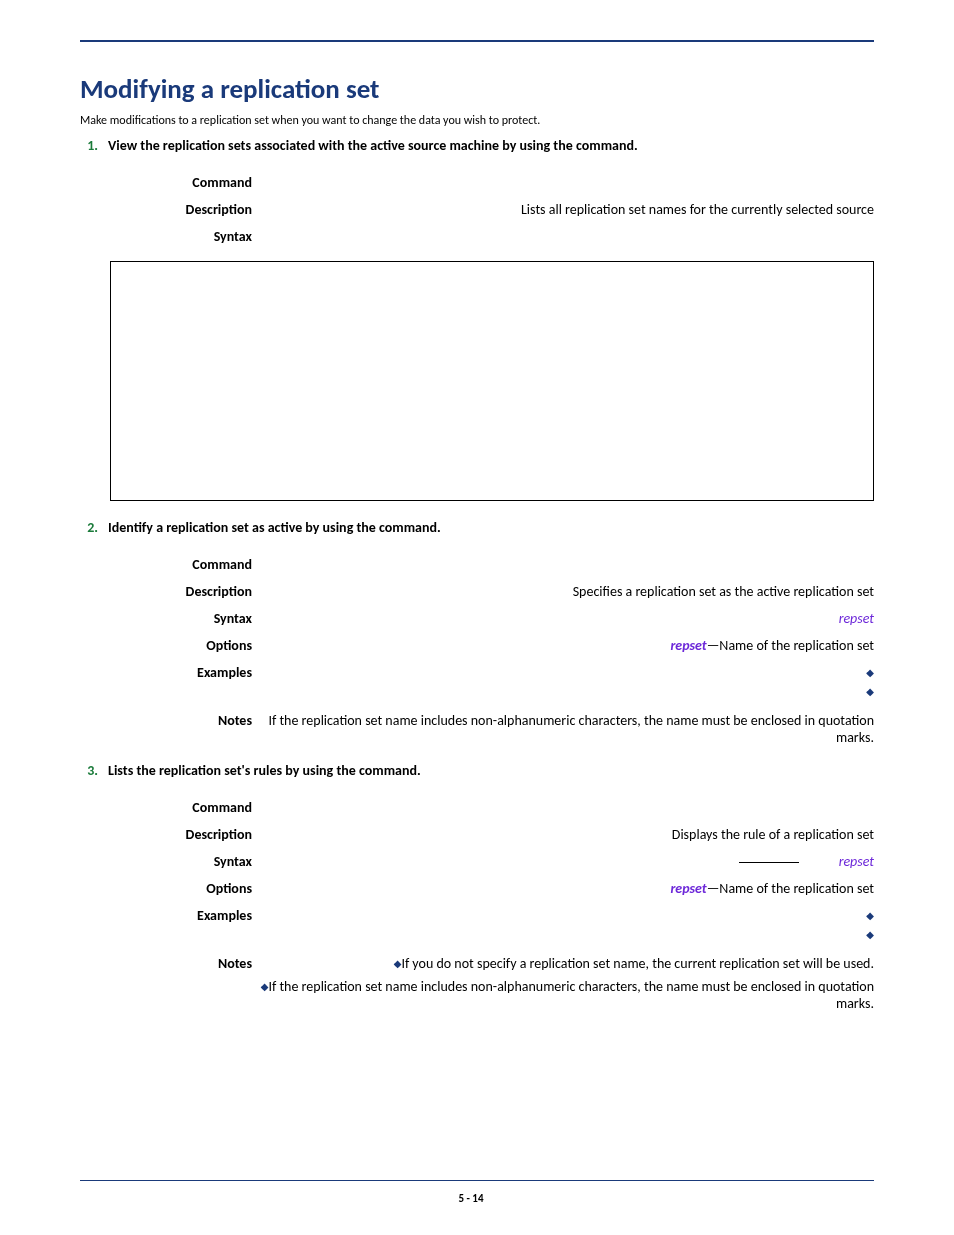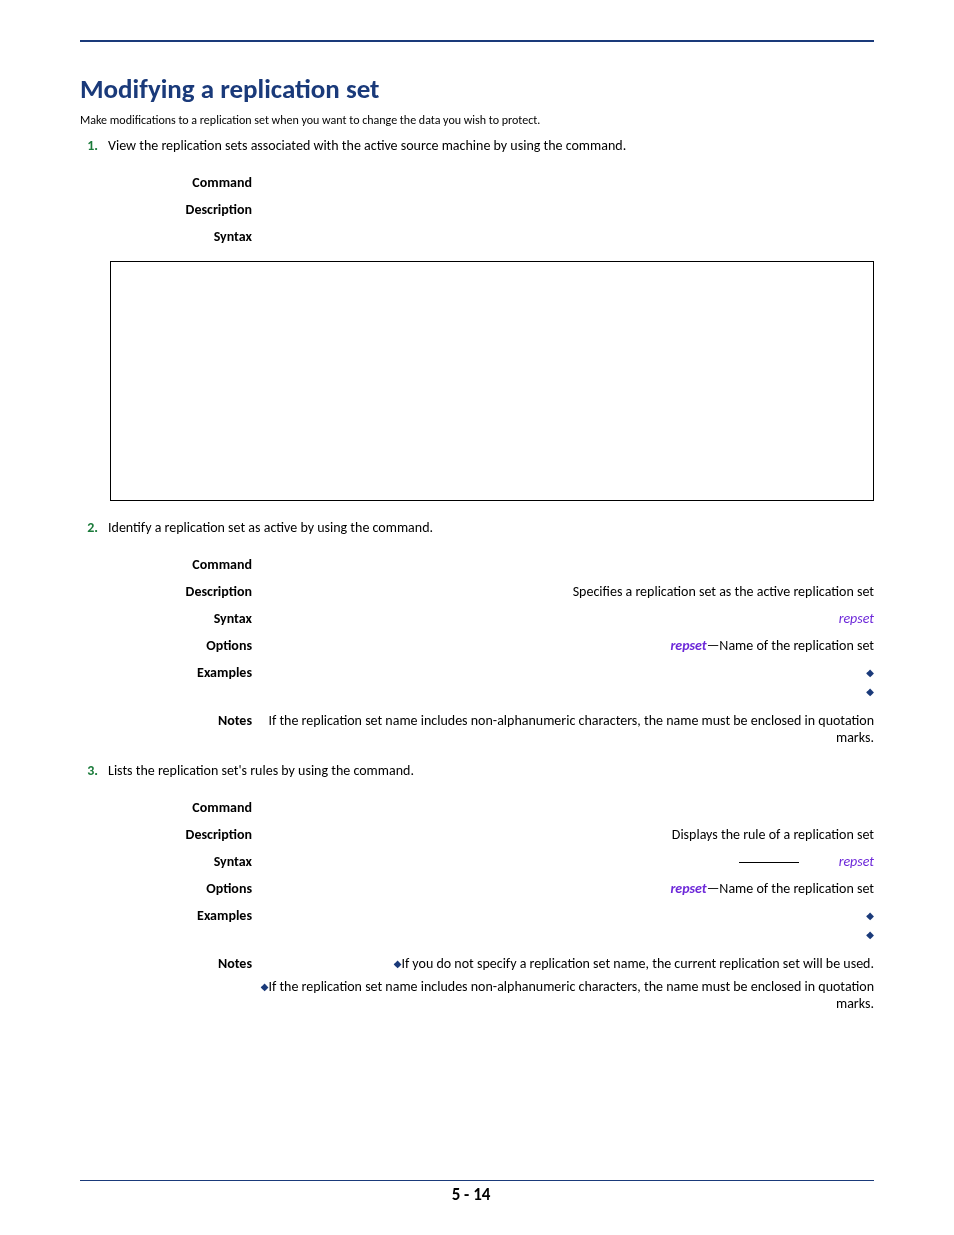--- a/index.html
+++ b/index.html
@@ -41,20 +41,21 @@
     color: #1a7a3a;
     font-weight: bold;
     width: 28px;
     flex: 0 0 28px;
     text-align: right;
     padding-right: 10px;
     box-sizing: border-box;
   }
   .step-text {
     flex: 1;
+    font-weight: bold;
   }
   .cmd-inline {
     font-family: inherit;
   }
   .def-block {
     margin: 20px 0 16px 60px;
     font-size: 14px;
     text-align: right;
   }
   .def-row {
@@ -121,21 +122,21 @@
     left: 80px;
     right: 80px;
     bottom: 54px;
   }
   .page-num {
     position: absolute;
     left: 0;
     right: 12px;
     bottom: 30px;
     text-align: center;
-    font-size: 17px;
+    font-size: 11px;
     font-weight: bold;
   }
 </style>
 </head>
 <body>
 
 <div class="page">
   <div class="top-rule"></div>
 
   <h1 class="h1">Modifying a replication set</h1>
@@ -148,20 +149,21 @@
     </div>
   </div>
 
   <div class="def-block">
     <div class="def-row">
       <div class="def-label">Command</div>
       <div class="def-value"></div>
     </div>
     <div class="def-row">
       <div class="def-label">Description</div>
+      <div class="def-value">Lists all replication set names for the currently selected source</div>
     </div>
     <div class="def-row">
       <div class="def-label">Syntax</div>
       <div class="def-value"></div>
     </div>
   </div>
 
   <div class="code-box"></div>
 
   <div class="step">

